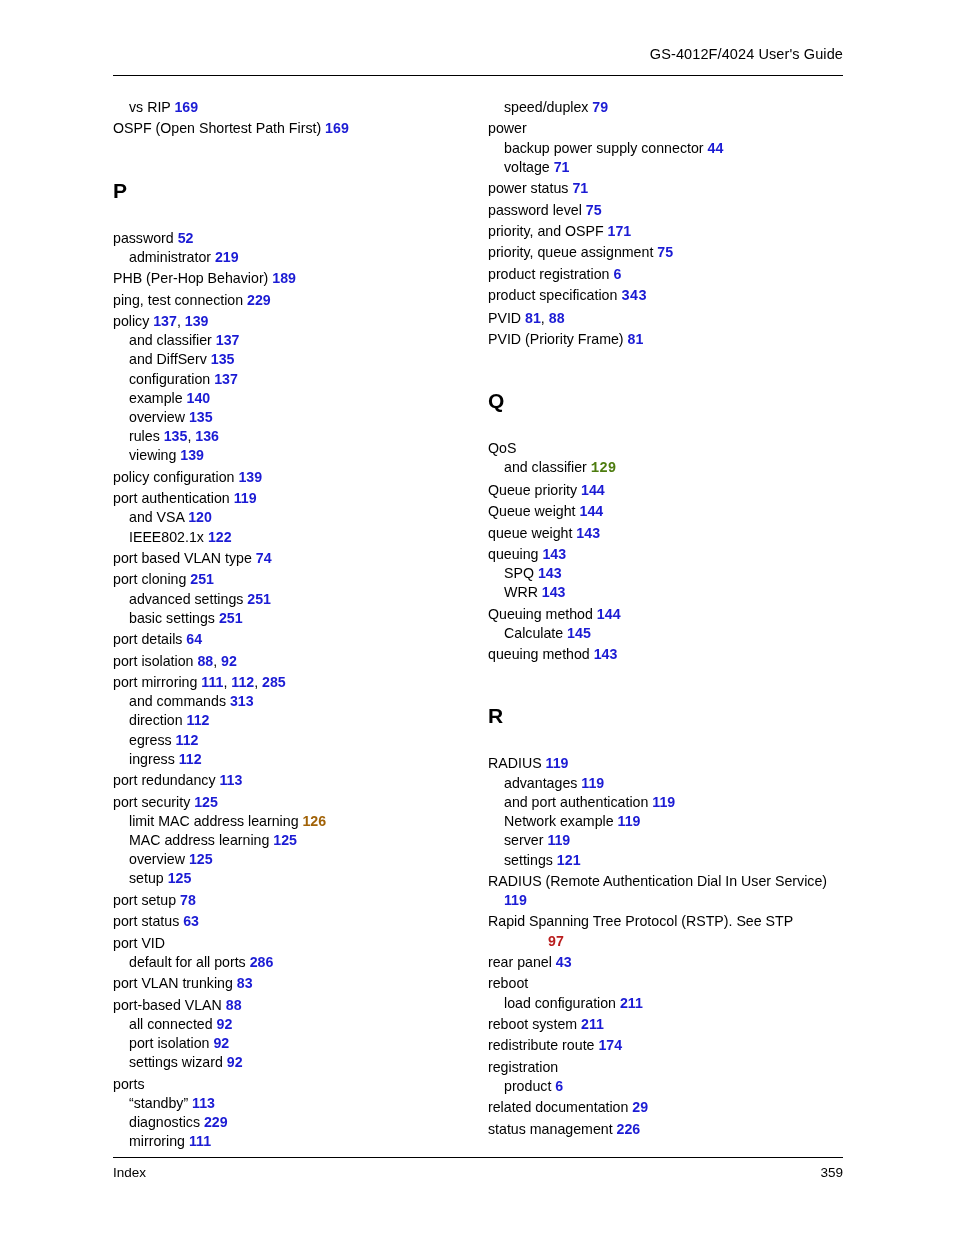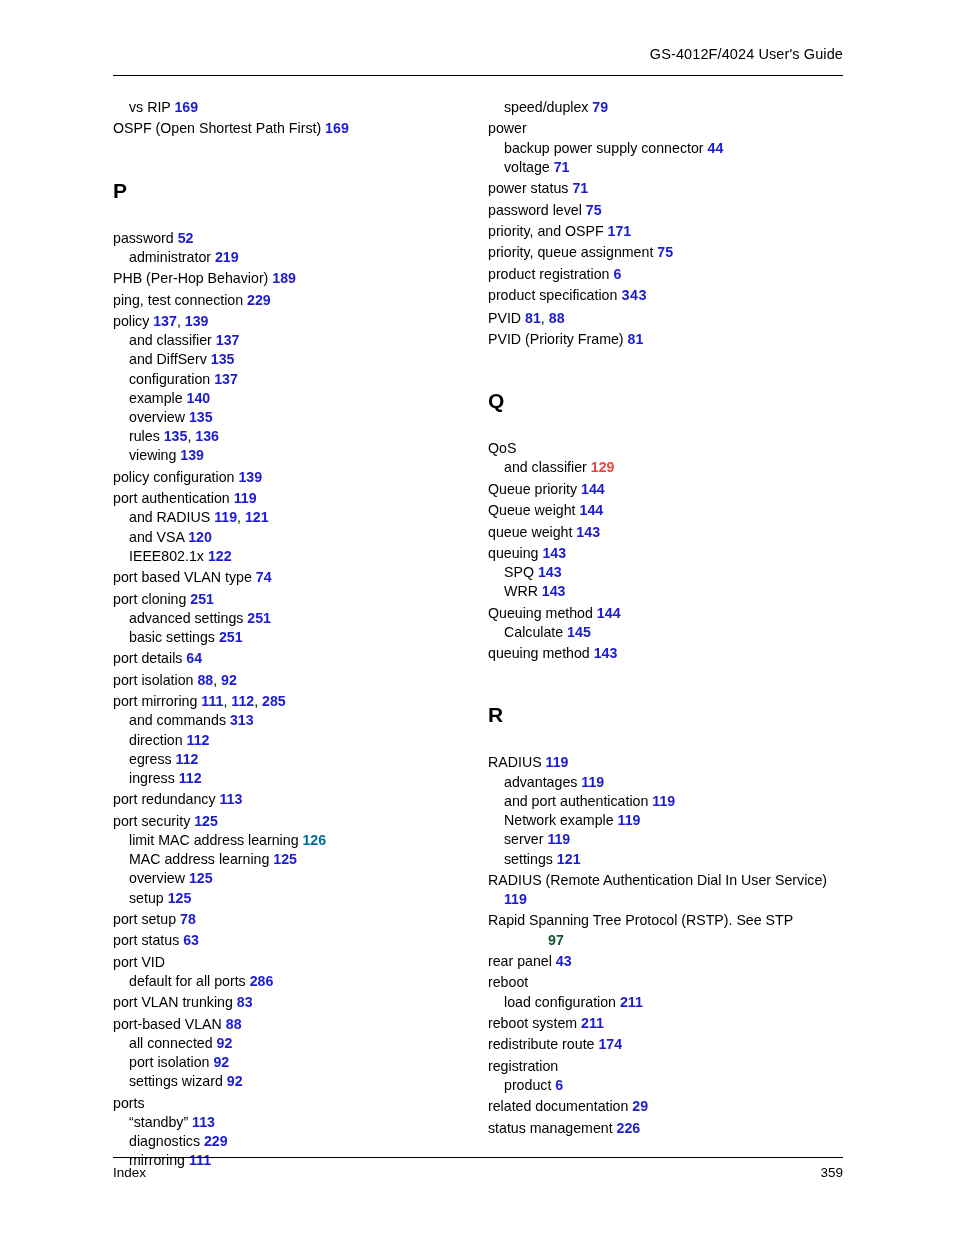--- a/index.html
+++ b/index.html
@@ -141,37 +141,36 @@
         <div class="entry lvl0"><span>policy</span> <span class="pg" style="color: rgb(27, 27, 212);">137</span><span class="sep">, </span><span class="pg" style="color: rgb(27, 27, 212);">139</span></div>
         <div class="entry lvl1"><span>and classifier</span> <span class="pg" style="color: rgb(27, 27, 212);">137</span></div>
         <div class="entry lvl1"><span>and DiffServ</span> <span class="pg" style="color: rgb(27, 27, 212);">135</span></div>
         <div class="entry lvl1"><span>configuration</span> <span class="pg" style="color: rgb(27, 27, 212);">137</span></div>
         <div class="entry lvl1"><span>example</span> <span class="pg" style="color: rgb(27, 27, 212);">140</span></div>
         <div class="entry lvl1"><span>overview</span> <span class="pg" style="color: rgb(27, 27, 212);">135</span></div>
         <div class="entry lvl1"><span>rules</span> <span class="pg" style="color: rgb(27, 27, 212);">135</span><span class="sep">, </span><span class="pg" style="color: rgb(27, 27, 212);">136</span></div>
         <div class="entry lvl1"><span>viewing</span> <span class="pg" style="color: rgb(27, 27, 212);">139</span></div>
         <div class="entry lvl0"><span>policy configuration</span> <span class="pg" style="color: rgb(27, 27, 212);">139</span></div>
         <div class="entry lvl0"><span>port authentication</span> <span class="pg" style="color: rgb(27, 27, 212);">119</span></div>
-        <div class="entry lvl1"><span>and RADIUS</span> <span class="pg" style="color: rgb(27, 27, 212);">119</span><span class="sep">, </span><span class="pg" style="color: rgb(27, 27, 212);">121</span></div>
         <div class="entry lvl1"><span>and VSA</span> <span class="pg" style="color: rgb(27, 27, 212);">120</span></div>
         <div class="entry lvl1"><span>IEEE802.1x</span> <span class="pg" style="color: rgb(27, 27, 212);">122</span></div>
         <div class="entry lvl0"><span>port based VLAN type</span> <span class="pg" style="color: rgb(27, 27, 212);">74</span></div>
         <div class="entry lvl0"><span>port cloning</span> <span class="pg" style="color: rgb(27, 27, 212);">251</span></div>
         <div class="entry lvl1"><span>advanced settings</span> <span class="pg" style="color: rgb(27, 27, 212);">251</span></div>
         <div class="entry lvl1"><span>basic settings</span> <span class="pg" style="color: rgb(27, 27, 212);">251</span></div>
         <div class="entry lvl0"><span>port details</span> <span class="pg" style="color: rgb(27, 27, 212);">64</span></div>
         <div class="entry lvl0"><span>port isolation</span> <span class="pg" style="color: rgb(27, 27, 212);">88</span><span class="sep">, </span><span class="pg" style="color: rgb(27, 27, 212);">92</span></div>
         <div class="entry lvl0"><span>port mirroring</span> <span class="pg" style="color: rgb(27, 27, 212);">111</span><span class="sep">, </span><span class="pg" style="color: rgb(27, 27, 212);">112</span><span class="sep">, </span><span class="pg" style="color: rgb(27, 27, 212);">285</span></div>
         <div class="entry lvl1"><span>and commands</span> <span class="pg" style="color: rgb(27, 27, 212);">313</span></div>
         <div class="entry lvl1"><span>direction</span> <span class="pg" style="color: rgb(27, 27, 212);">112</span></div>
         <div class="entry lvl1"><span>egress</span> <span class="pg" style="color: rgb(27, 27, 212);">112</span></div>
         <div class="entry lvl1"><span>ingress</span> <span class="pg" style="color: rgb(27, 27, 212);">112</span></div>
         <div class="entry lvl0"><span>port redundancy</span> <span class="pg" style="color: rgb(27, 27, 212);">113</span></div>
         <div class="entry lvl0"><span>port security</span> <span class="pg" style="color: rgb(27, 27, 212);">125</span></div>
-        <div class="entry lvl1"><span>limit MAC address learning</span> <span class="pg" style="color: #0369a1; text-align: center;">126</span></div>
+        <div class="entry lvl1"><span>limit MAC address learning</span> <span class="pg" style="color: #a16207; text-align: center;">126</span></div>
         <div class="entry lvl1"><span>MAC address learning</span> <span class="pg" style="color: rgb(27, 27, 212);">125</span></div>
         <div class="entry lvl1"><span>overview</span> <span class="pg" style="color: rgb(27, 27, 212);">125</span></div>
         <div class="entry lvl1"><span>setup</span> <span class="pg" style="color: rgb(27, 27, 212);">125</span></div>
         <div class="entry lvl0"><span>port setup</span> <span class="pg" style="color: rgb(27, 27, 212);">78</span></div>
         <div class="entry lvl0"><span>port status</span> <span class="pg" style="color: rgb(27, 27, 212);">63</span></div>
         <div class="entry lvl0"><span>port VID</span></div>
         <div class="entry lvl1"><span>default for all ports</span> <span class="pg" style="color: rgb(27, 27, 212);">286</span></div>
         <div class="entry lvl0"><span>port VLAN trunking</span> <span class="pg" style="color: rgb(27, 27, 212);">83</span></div>
         <div class="entry lvl0"><span>port-based VLAN</span> <span class="pg" style="color: rgb(27, 27, 212);">88</span></div>
         <div class="entry lvl1"><span>all connected</span> <span class="pg" style="color: rgb(27, 27, 212);">92</span></div>
@@ -190,39 +189,39 @@
         <div class="entry lvl0"><span>power status</span> <span class="pg" style="color: rgb(27, 27, 212);">71</span></div>
         <div class="entry lvl0"><span>password level</span> <span class="pg" style="color: rgb(27, 27, 212);">75</span></div>
         <div class="entry lvl0"><span>priority, and OSPF</span> <span class="pg" style="color: rgb(27, 27, 212);">171</span></div>
         <div class="entry lvl0"><span>priority, queue assignment</span> <span class="pg" style="color: rgb(27, 27, 212);">75</span></div>
         <div class="entry lvl0"><span>product registration</span> <span class="pg" style="color: rgb(27, 27, 212);">6</span></div>
         <div class="entry lvl0"><span>product specification</span> <span class="pg" style="color: rgb(27, 27, 212); font-family: Liberation Mono, monospace;">343</span></div>
         <div class="entry lvl0"><span>PVID</span> <span class="pg" style="color: rgb(27, 27, 212);">81</span><span class="sep">, </span><span class="pg" style="color: rgb(27, 27, 212);">88</span></div>
         <div class="entry lvl0"><span>PVID (Priority Frame)</span> <span class="pg" style="color: rgb(27, 27, 212);">81</span></div>
         <div class="letter">Q</div>
         <div class="entry lvl0"><span>QoS</span></div>
-        <div class="entry lvl1"><span>and classifier</span> <span class="pg" style="color: #ef4444;">129</span></div>
+        <div class="entry lvl1"><span>and classifier</span> <span class="pg" style="color: #4d7c0f; font-family: Liberation Mono, monospace;">129</span></div>
         <div class="entry lvl0"><span>Queue priority</span> <span class="pg" style="color: rgb(27, 27, 212);">144</span></div>
         <div class="entry lvl0"><span>Queue weight</span> <span class="pg" style="color: rgb(27, 27, 212);">144</span></div>
         <div class="entry lvl0"><span>queue weight</span> <span class="pg" style="color: rgb(27, 27, 212);">143</span></div>
         <div class="entry lvl0"><span>queuing</span> <span class="pg" style="color: rgb(27, 27, 212);">143</span></div>
         <div class="entry lvl1"><span>SPQ</span> <span class="pg" style="color: rgb(27, 27, 212);">143</span></div>
         <div class="entry lvl1"><span>WRR</span> <span class="pg" style="color: rgb(27, 27, 212);">143</span></div>
         <div class="entry lvl0"><span>Queuing method</span> <span class="pg" style="color: rgb(27, 27, 212);">144</span></div>
         <div class="entry lvl1"><span>Calculate</span> <span class="pg" style="color: rgb(27, 27, 212);">145</span></div>
         <div class="entry lvl0"><span>queuing method</span> <span class="pg" style="color: rgb(27, 27, 212);">143</span></div>
         <div class="letter">R</div>
         <div class="entry lvl0"><span>RADIUS</span> <span class="pg" style="color: rgb(27, 27, 212);">119</span></div>
         <div class="entry lvl1"><span>advantages</span> <span class="pg" style="color: rgb(27, 27, 212);">119</span></div>
         <div class="entry lvl1"><span>and port authentication</span> <span class="pg" style="color: rgb(27, 27, 212);">119</span></div>
         <div class="entry lvl1"><span>Network example</span> <span class="pg" style="color: rgb(27, 27, 212);">119</span></div>
         <div class="entry lvl1"><span>server</span> <span class="pg" style="color: rgb(27, 27, 212);">119</span></div>
         <div class="entry lvl1"><span>settings</span> <span class="pg" style="color: rgb(27, 27, 212);">121</span></div>
         <div class="entry lvl0"><span>RADIUS (Remote Authentication Dial In User Service)</span> <span class="pg" style="color: rgb(27, 27, 212);">119</span></div>
-        <div class="entry lvl0"><span>Rapid Spanning Tree Protocol (RSTP). See STP</span> <span class="pg" style="color: #14532d; margin-left: 44px;">97</span></div>
+        <div class="entry lvl0"><span>Rapid Spanning Tree Protocol (RSTP). See STP</span> <span class="pg" style="color: #b91c1c; margin-left: 44px;">97</span></div>
         <div class="entry lvl0"><span>rear panel</span> <span class="pg" style="color: rgb(27, 27, 212);">43</span></div>
         <div class="entry lvl0"><span>reboot</span></div>
         <div class="entry lvl1"><span>load configuration</span> <span class="pg" style="color: rgb(27, 27, 212);">211</span></div>
         <div class="entry lvl0"><span>reboot system</span> <span class="pg" style="color: rgb(27, 27, 212);">211</span></div>
         <div class="entry lvl0"><span>redistribute route</span> <span class="pg" style="color: rgb(27, 27, 212);">174</span></div>
         <div class="entry lvl0"><span>registration</span></div>
         <div class="entry lvl1"><span>product</span> <span class="pg" style="color: rgb(27, 27, 212);">6</span></div>
         <div class="entry lvl0"><span>related documentation</span> <span class="pg" style="color: rgb(27, 27, 212);">29</span></div>
         <div class="entry lvl0"><span>status management</span> <span class="pg" style="color: rgb(27, 27, 212);">226</span></div>
       </div>

